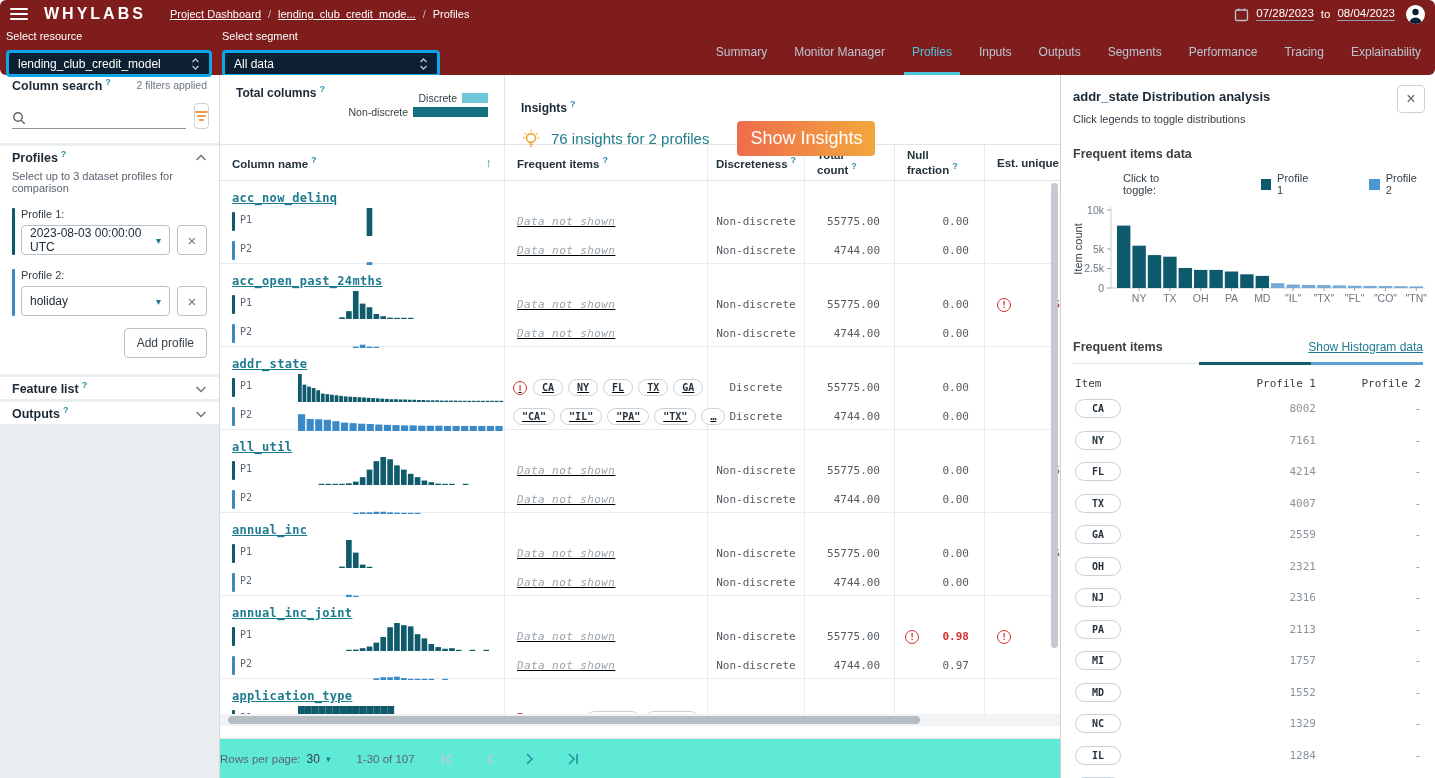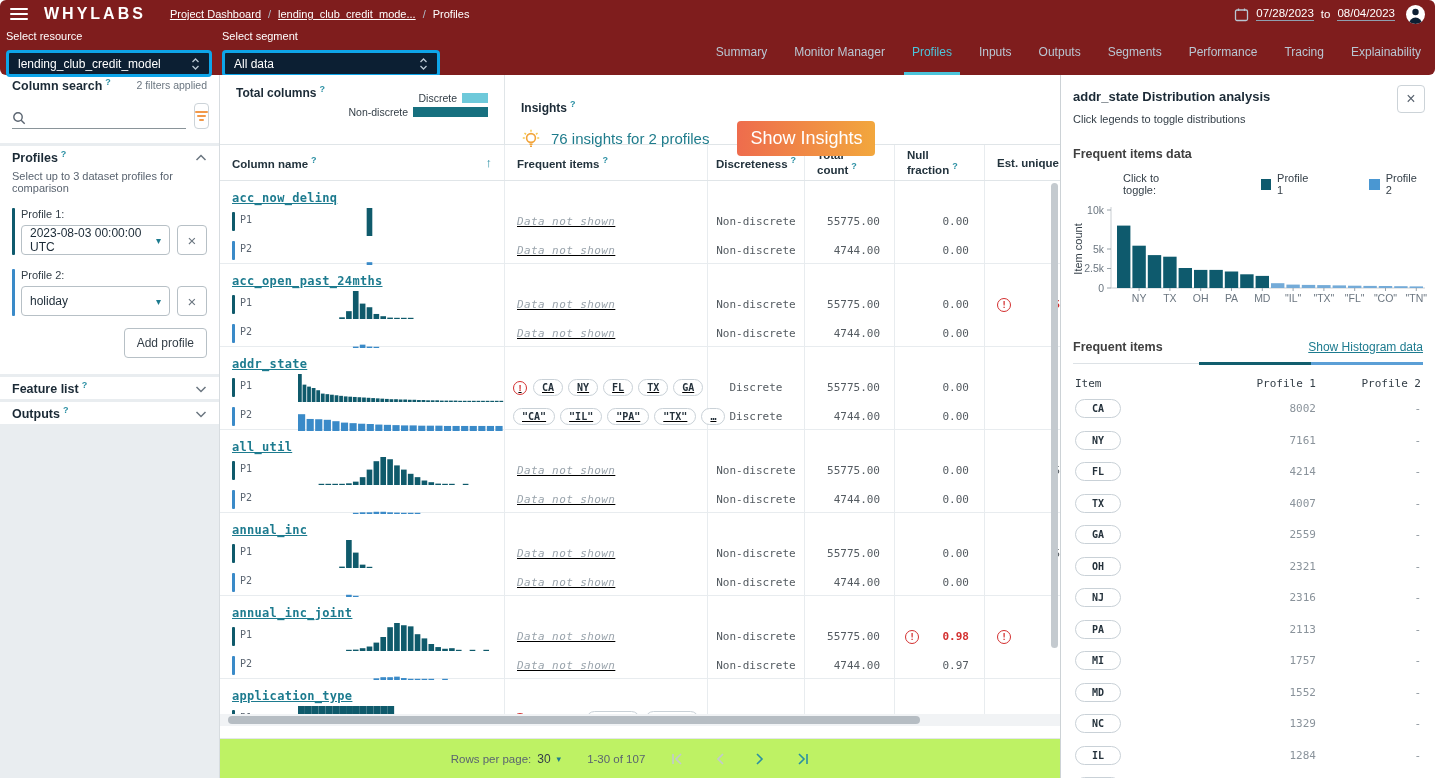--- a/index.html
+++ b/index.html
@@ -108,21 +108,21 @@
   .cnull .vline .v { margin-left:auto; padding-right:15px; }
   .cest .vline { padding-left:12px; }
   .cest .vline .v { margin-left:auto; }
   .redv { color:#d32f2f !important; font-weight:bold; }
 
   .hscroll { position:absolute; left:0; right:0; bottom:52px; height:12px; background:#f1f3f5; }
   .hscroll .thumb { position:absolute; left:8px; top:2px; width:692px; height:8px; background:#b6bdc3; border-radius:4px; }
   .vscroll { position:absolute; right:2px; top:108px; width:7px; height:540px; }
   .vscroll .thumb { position:absolute; top:0; width:7px; height:465px; background:#c4cacf; border-radius:4px; }
 
-  .pagination { position:absolute; left:0; right:0; bottom:0; height:40px; border-top:1px solid #e3e7ea; background:#bef264; display:flex; align-items:center; justify-content:center; gap:26px; padding-right:14px; font-size:11.5px; color:#5a6470; }
+  .pagination { position:absolute; left:0; right:0; bottom:0; height:40px; border-top:1px solid #e3e7ea; background:#5eead4; display:flex; align-items:center; justify-content:flex-start; gap:26px; padding-right:14px; font-size:11.5px; color:#5a6470; }
   .rpp { display:flex; align-items:center; gap:6px; }
   .rppval { color:#333e47; font-size:12px; cursor:pointer; }
   .rpp .pcaret { font-size:9px; }
   .pgbtns { display:flex; gap:30px; align-items:center; padding-right:6px; }
   .pgbtn { cursor:pointer; display:flex; align-items:center; }
 
   
   .rpanel { width:375px; border-left:1px solid #ccd2d6; background:#fff; padding:12px; position:relative; overflow:hidden; }
   .rtitle { font-size:13px; font-weight:bold; color:#1b2a36; padding-top:2px; }
   .rclose { position:absolute; right:10px; top:10px; width:28px; height:28px; border:1px solid #ccd3d8; border-radius:4px; background:#fff; color:#5a6470; font-size:16px; cursor:pointer; }

